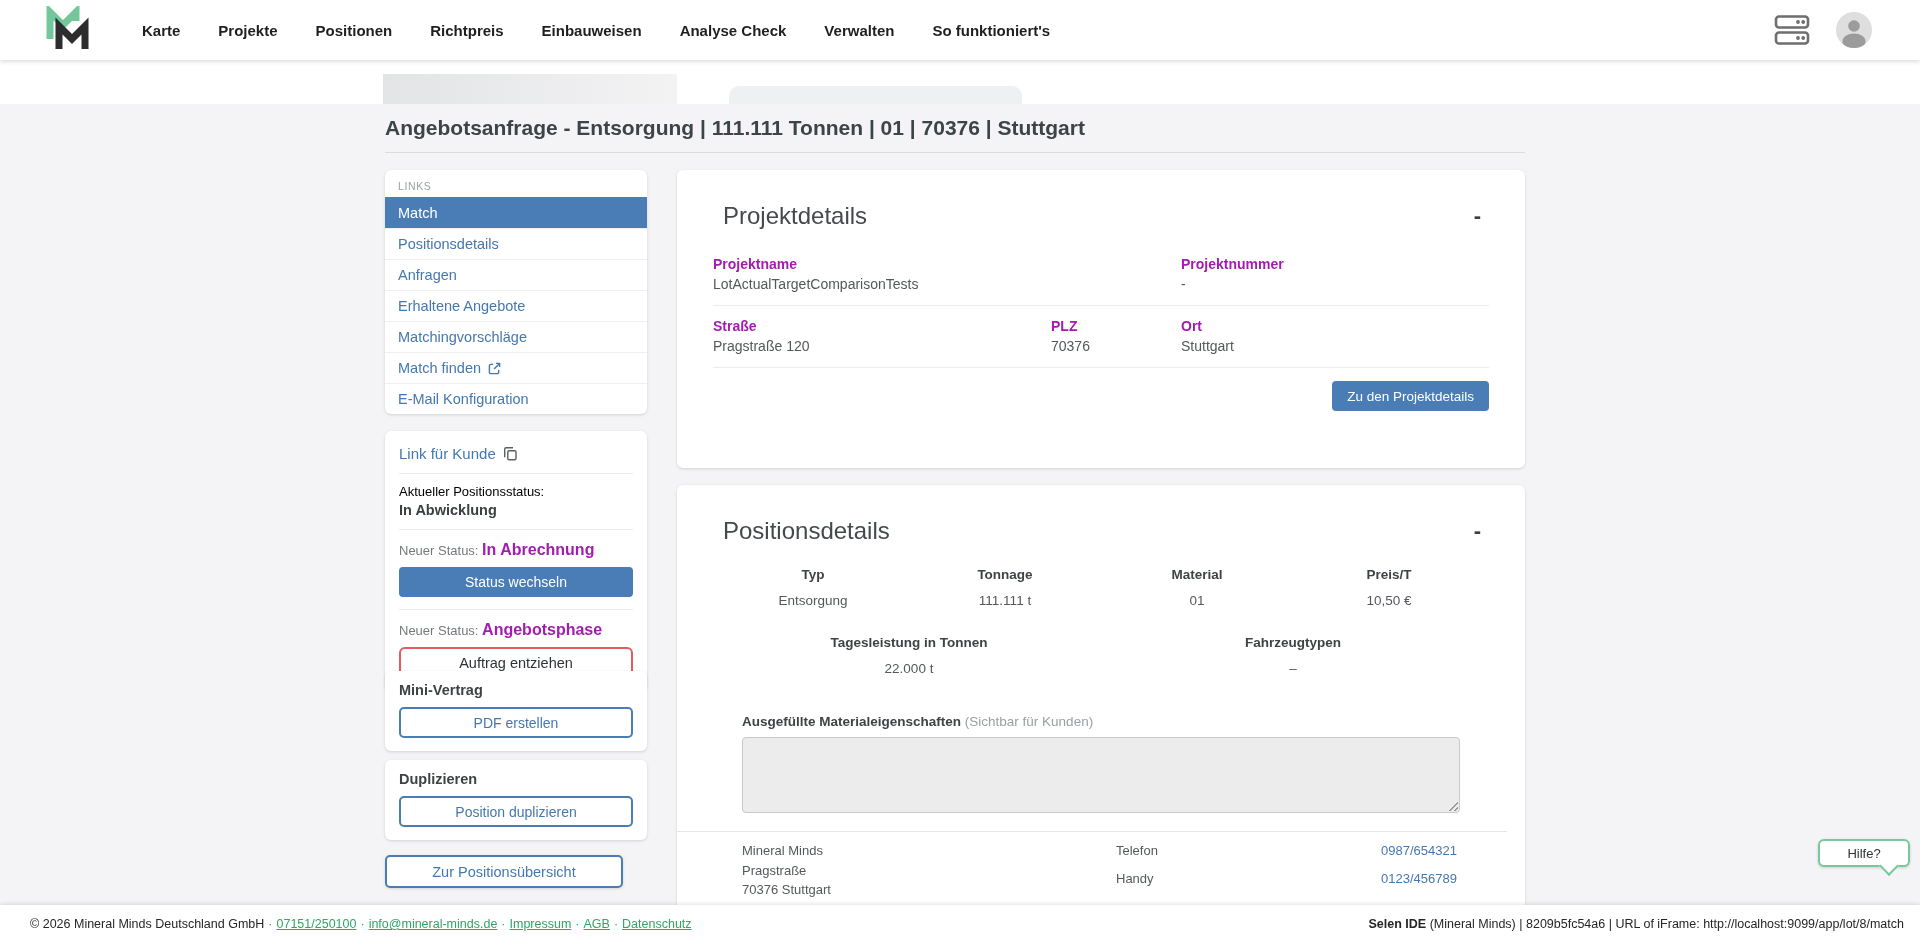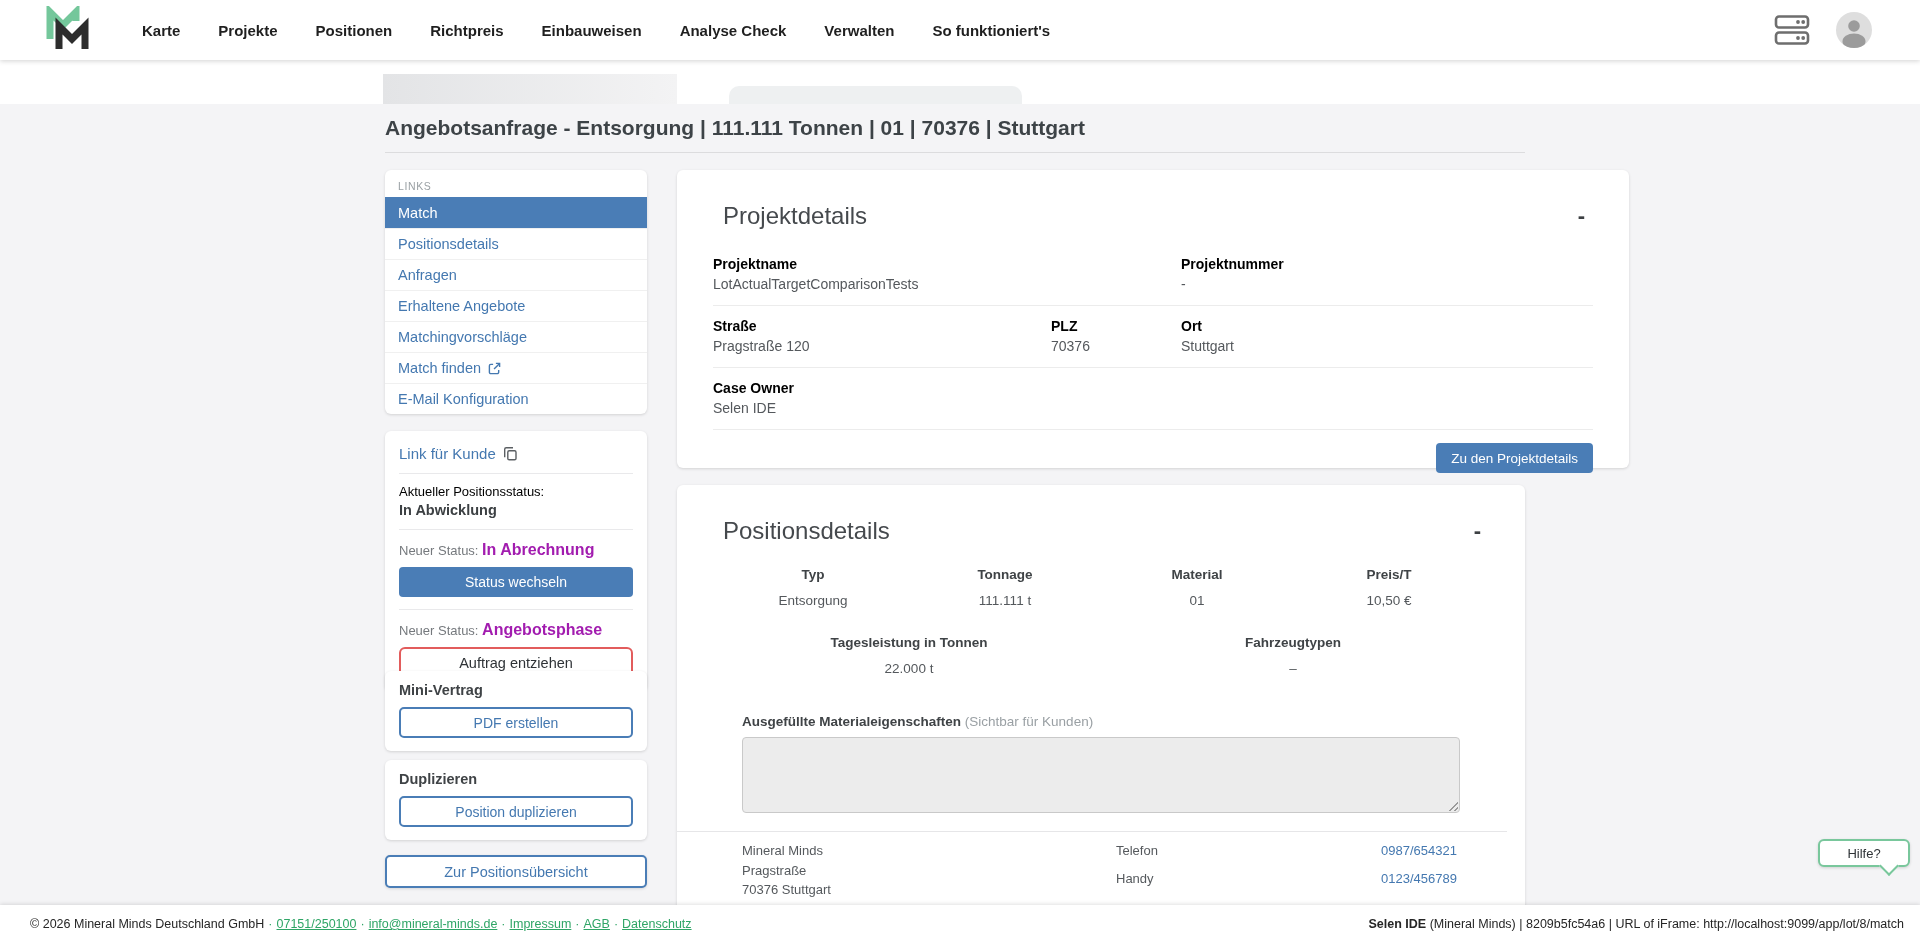--- a/index.html
+++ b/index.html
@@ -55,35 +55,35 @@
   .side-status .hr.g1 { margin-top:0; }
   .side-status .hr.g2 { margin-top:12px; }
 
   
   .side-mini { left:385px; top:671px; width:262px; padding:11px 14px 13px; }
   .side-dup  { left:385px; top:760px; width:262px; padding:11px 14px 13px; }
   .side-card-title { font-size:14.5px; font-weight:700; color:#3f4346; }
   .btn-outline { margin-top:9px; width:100%; height:31px; background:#fff; color:#4478b0;
                  border:2px solid #4a7db6; border-radius:5px; font-size:14px; font-weight:500;
                  font-family:inherit; cursor:pointer; }
-  .btn-overview { position:absolute; left:385px; top:855px; width:262px; height:33px; background:#fff;
+  .btn-overview { position:absolute; left:385px; top:855px; width:238px; height:33px; background:#fff;
                   color:#4478b0; border:2px solid #4a7db6; border-radius:5px; font-size:14.5px;
                   font-weight:500; font-family:inherit; cursor:pointer;
                   box-shadow:0 1px 3px rgba(0,0,0,.12); }
 
   
-  .card-project { left:677px; top:170px; width:952px; height:298px; }
+  .card-project { left:677px; top:170px; width:848px; height:298px; }
   .card-position { left:677px; top:485px; width:848px; height:452px; }
   .card-head { display:flex; justify-content:space-between; align-items:center; padding:32px 44px 0 46px; }
   .card-head .t { font-size:24px; font-weight:400; color:#45494d; }
   .collapse { font-size:22px; font-weight:700; color:#3c4043; cursor:pointer; line-height:1; }
 
   .pd-rows { margin-top:14px; padding:0 36px; }
   .pd-row { display:grid; grid-template-columns:338px 130px 1fr; padding:12px 0 13px; border-bottom:1px solid #ececec; }
-  .fld .lbl { font-size:14px; font-weight:700; color:#000000; }
+  .fld .lbl { font-size:14px; font-weight:700; color:#a21caf; }
   .fld .val { margin-top:4px; font-size:14px; color:#54585c; }
   .pd-actions { padding:13px 36px 0; text-align:right; }
   .btn-go { height:30px; padding:0 15px; background:#4a7db6; color:#fff; border:none; border-radius:4px;
             font-size:13.5px; font-family:inherit; cursor:pointer; }
 
   .specs { margin-top:22px; display:grid; grid-template-columns:repeat(4,1fr); padding:0 40px; text-align:center; }
   .specs2 { margin-top:27px; display:grid; grid-template-columns:repeat(2,1fr); padding:0 40px; text-align:center; }
   .spec .lbl { font-size:13.5px; font-weight:700; color:#3f4346; }
   .spec .val { margin-top:11px; font-size:13.5px; color:#54585c; }
 
@@ -263,26 +263,20 @@
         </div>
         <div class="fld">
           <div class="lbl">PLZ</div>
           <div class="val">70376</div>
         </div>
         <div class="fld">
           <div class="lbl">Ort</div>
           <div class="val">Stuttgart</div>
         </div>
       </div>
-      <div class="pd-row">
-        <div class="fld">
-          <div class="lbl">Case Owner</div>
-          <div class="val">Selen IDE</div>
-        </div>
-      </div>
     </div>
     <div class="pd-actions">
       <button class="btn-go">Zu den Projektdetails</button>
     </div>
   </div>
 
   <div class="card card-position">
     <div class="card-head">
       <div class="t">Positionsdetails</div>
       <div class="collapse">-</div>

